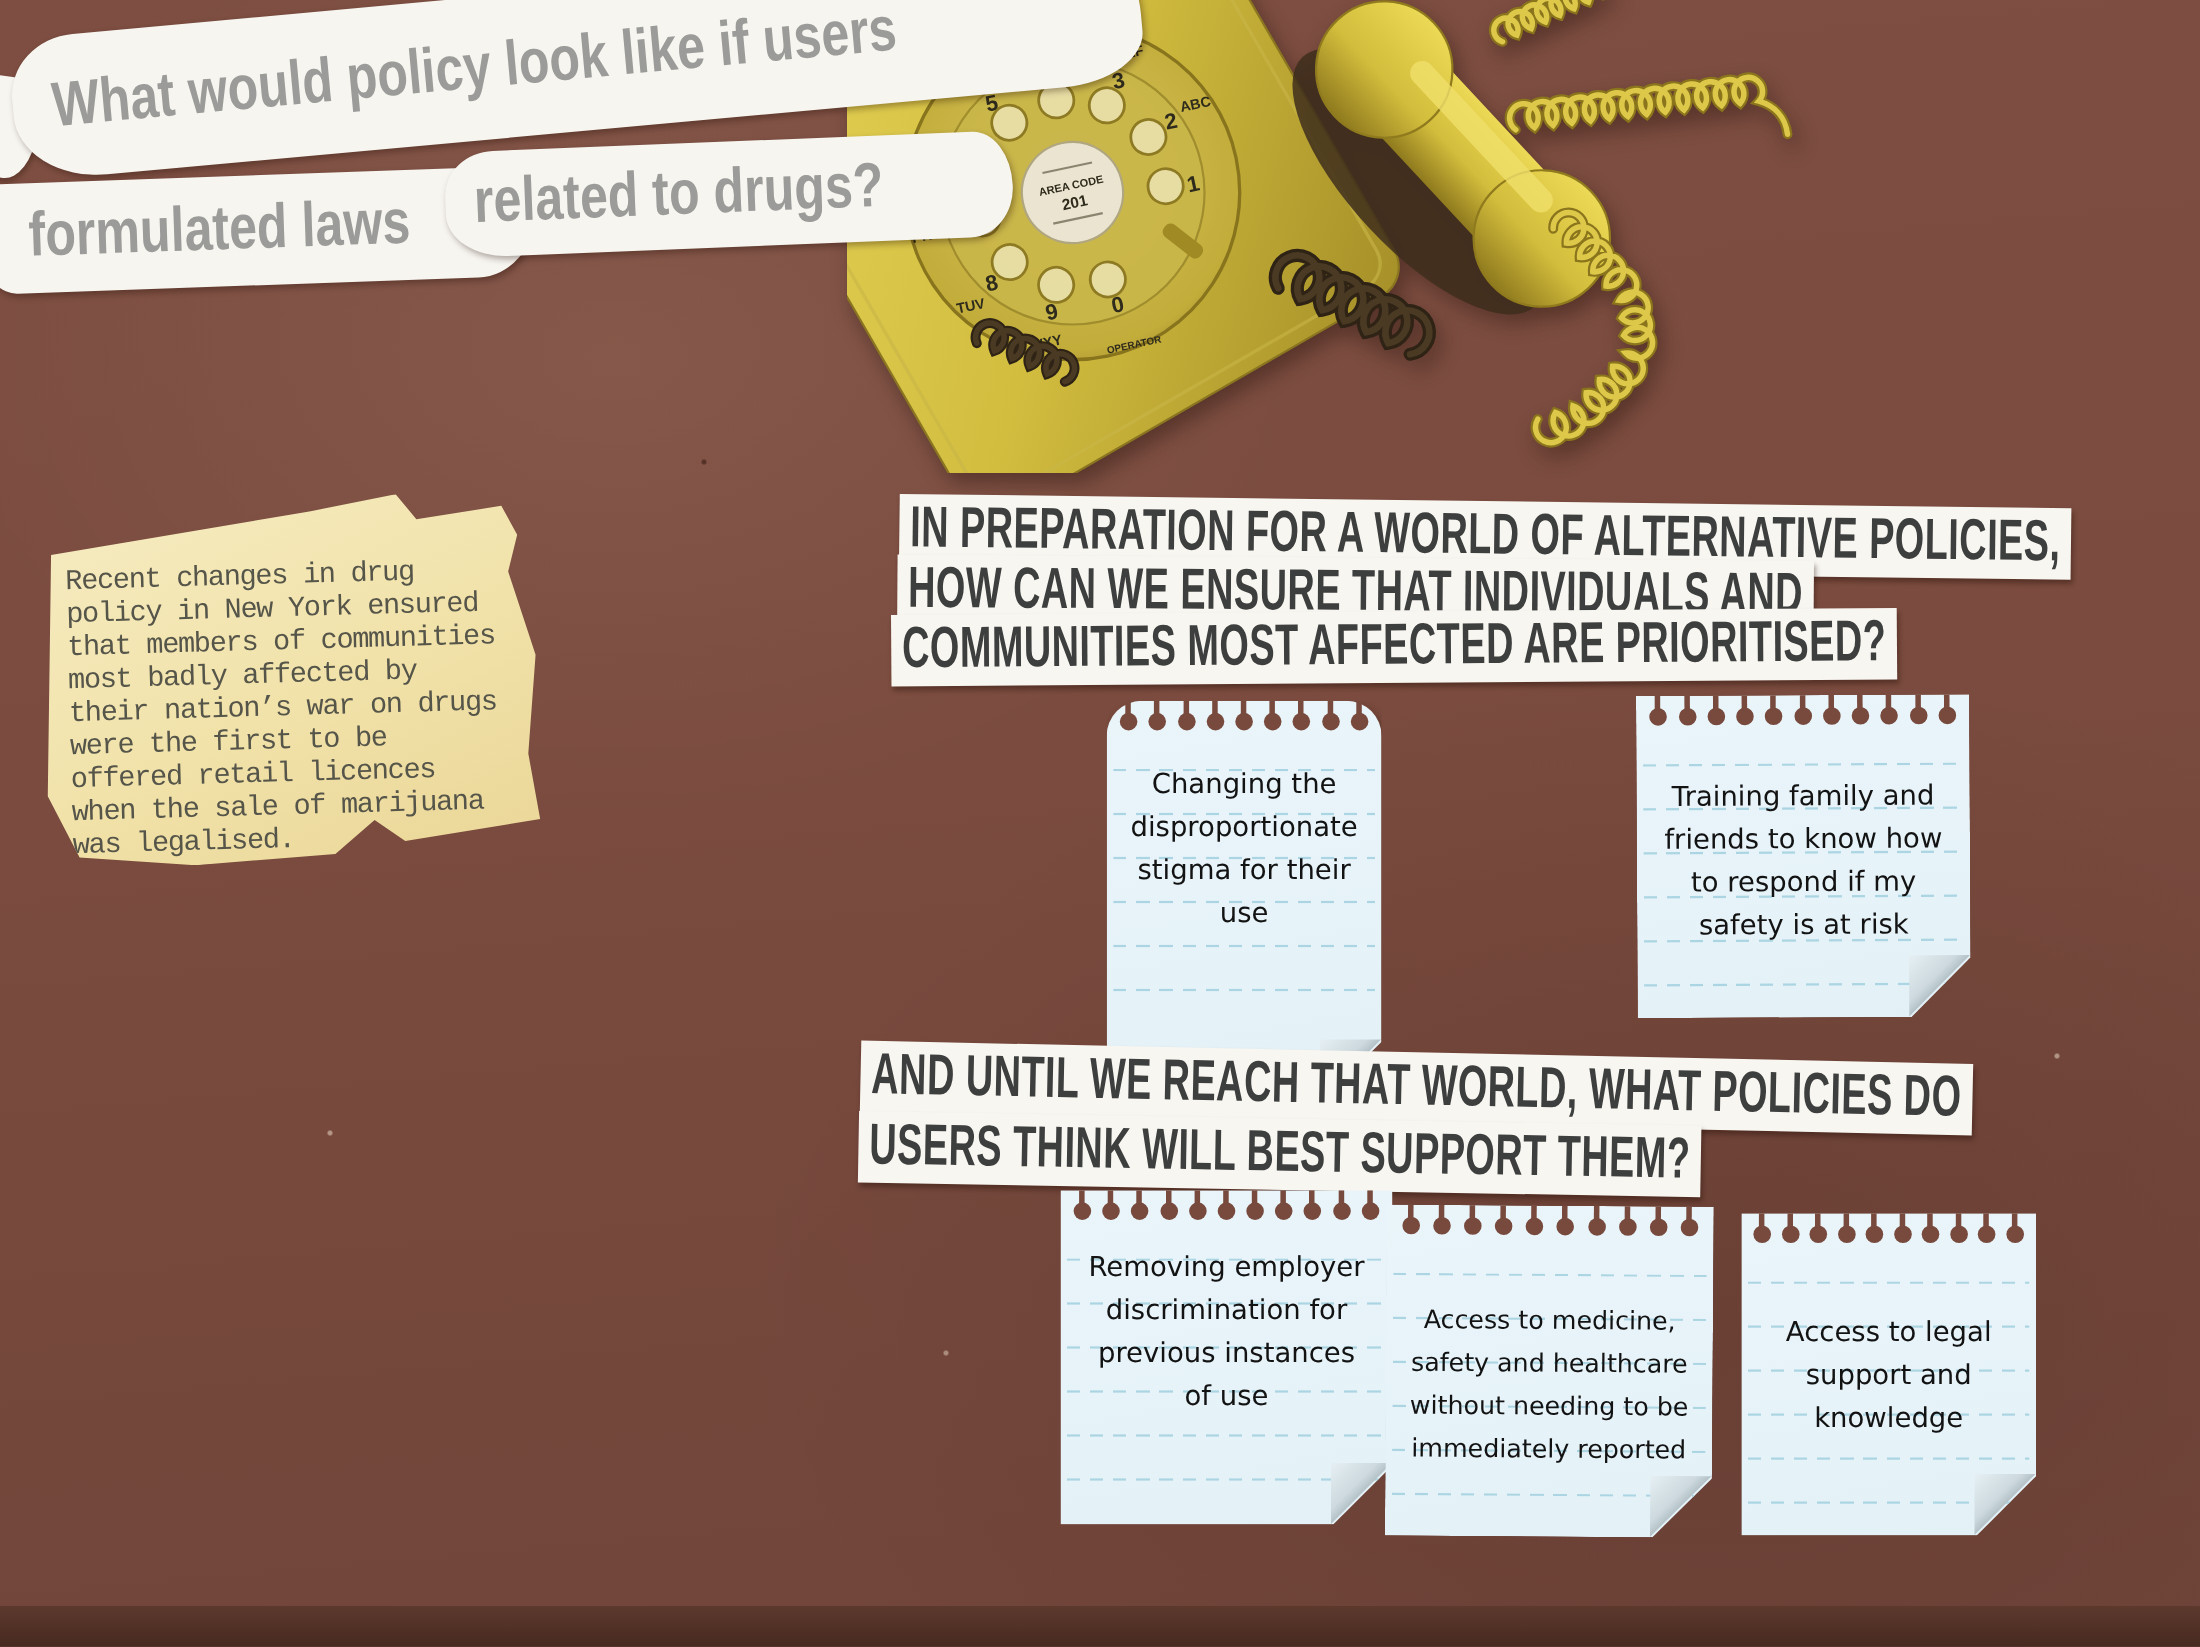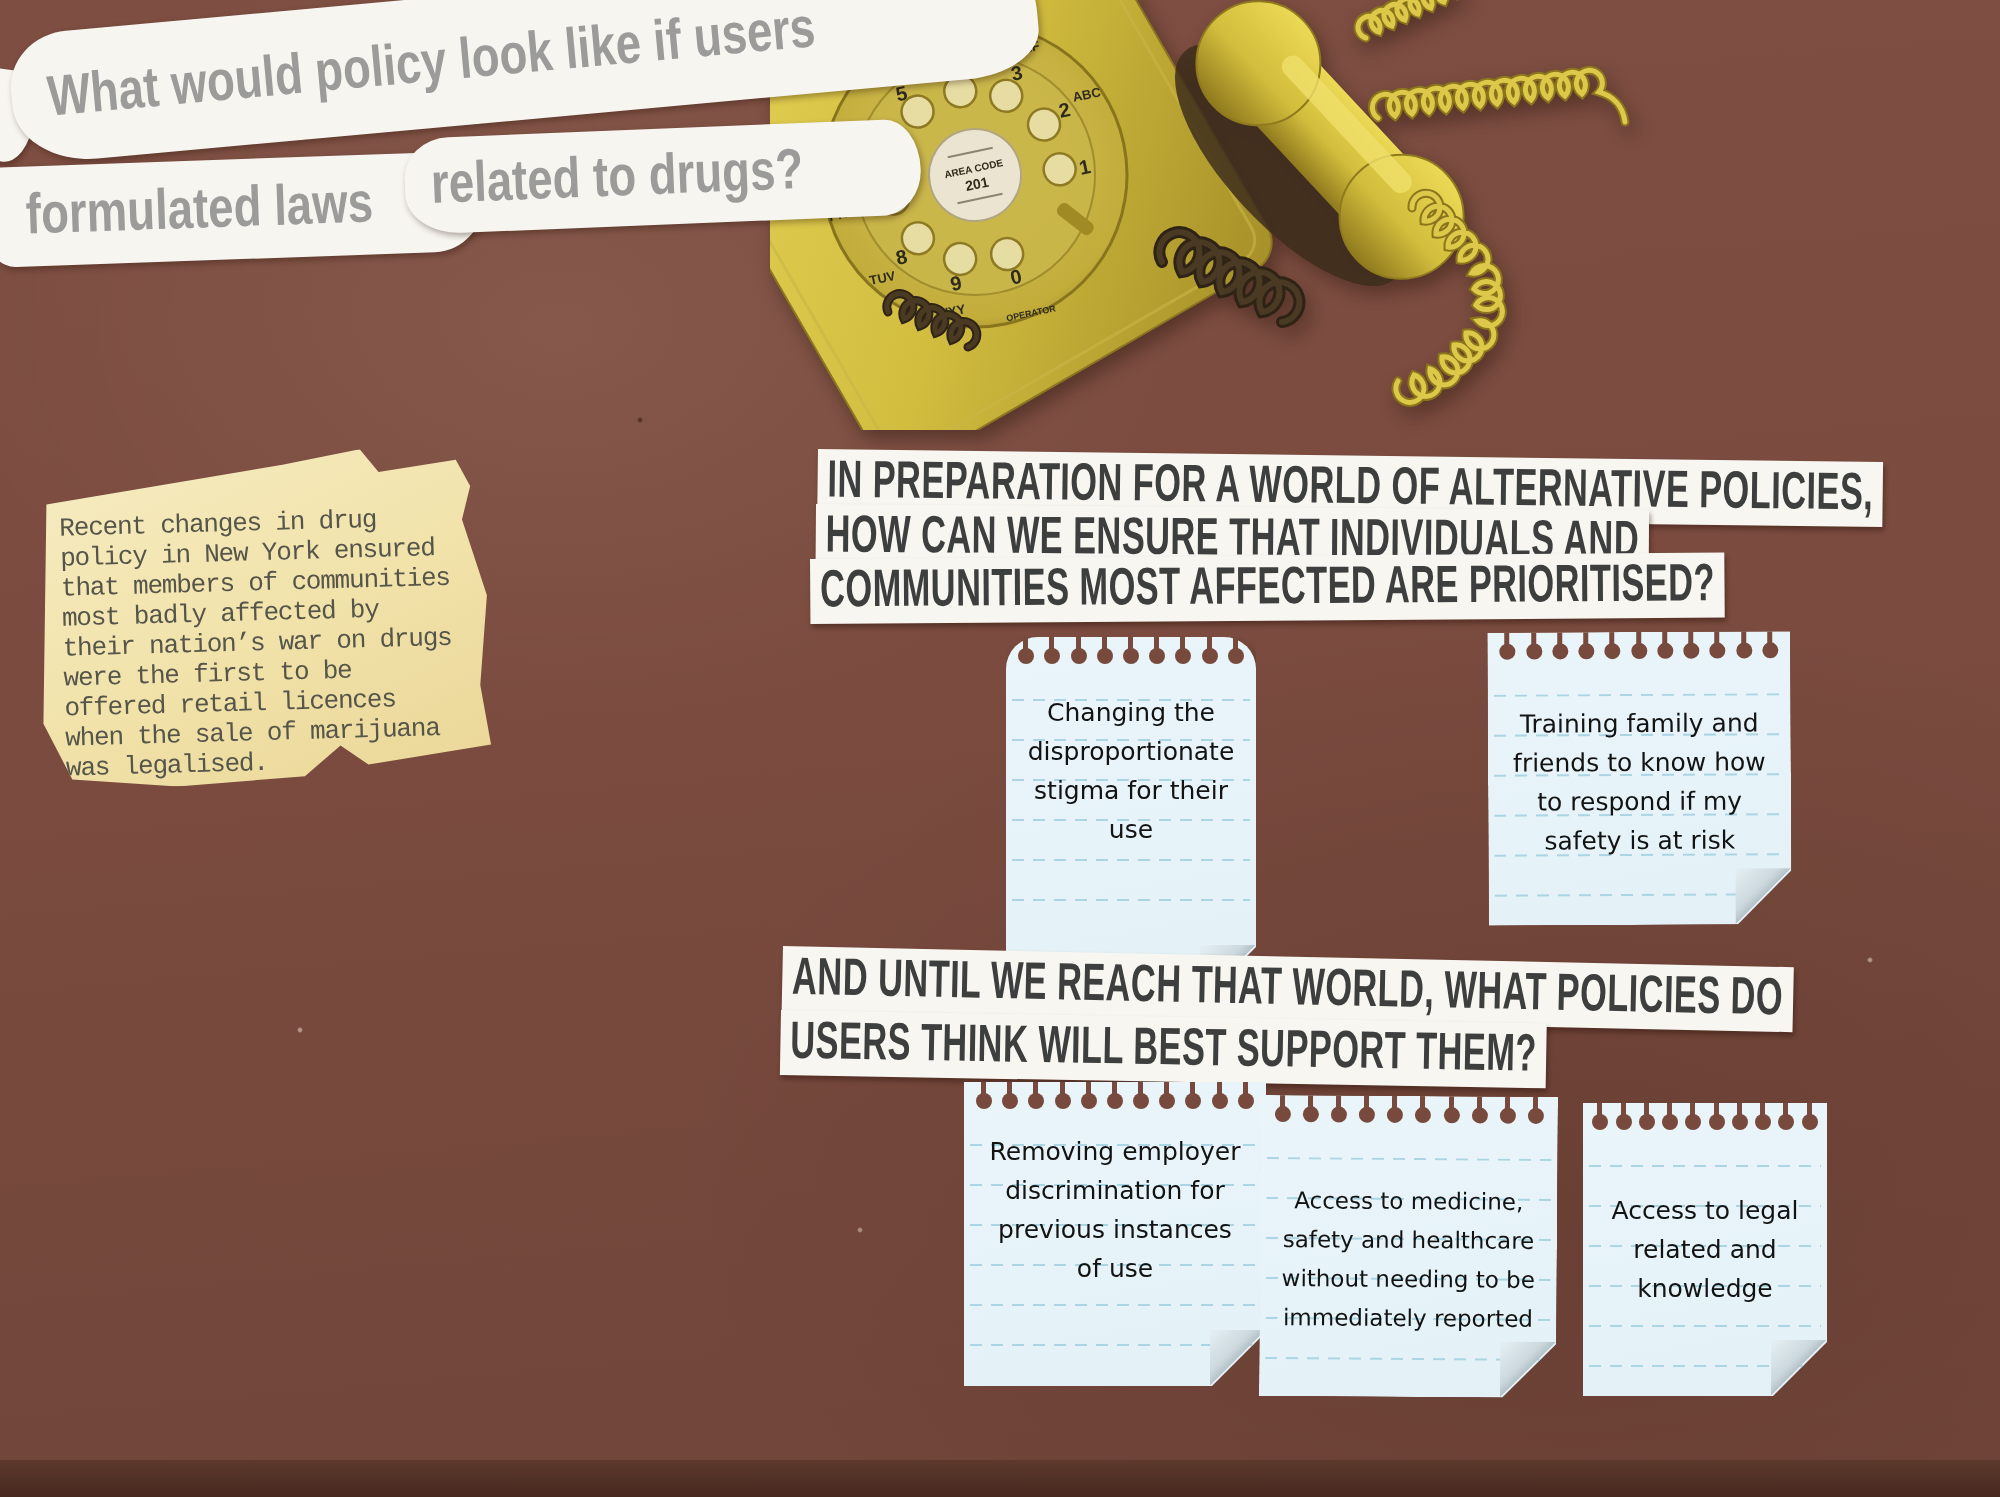--- a/index.html
+++ b/index.html
@@ -91,21 +91,21 @@
   .fold{position:absolute;right:0;bottom:0;width:56px;height:56px;
     background:linear-gradient(135deg,#e6f0f4 0%,#cdd9de 38%,#b5c3c8 49%,rgba(0,0,0,0) 50%);}
   .n1{left:1006px;top:637px;width:250px;height:364px;border-radius:32px;}
   .n1 .note-text{top:56px;}
   .n2{left:1488px;top:632px;width:303px;height:293px;transform:rotate(-.3deg);}
   .n2 .note-text{top:72px;}
   .n3{left:964px;top:1082px;width:302px;height:304px;}
   .n3 .note-text{top:50px;}
   .n4{left:1260px;top:1096px;width:297px;height:301px;transform:rotate(.4deg);}
   .n4 .note-text{top:86px;font-size:23px;}
-  .n5{left:1583px;top:1103px;width:244px;height:293px;}
+  .n5{left:1583px;top:1103px;width:268px;height:293px;}
   .n5 .note-text{top:88px;}
 
   .phone-svg{position:absolute;left:770px;top:-20px;
     filter:drop-shadow(5px 9px 9px rgba(30,10,4,.38));}
 </style>
 </head>
 <body>
 
 <div class="board">
 
@@ -379,20 +379,20 @@
         <span class="hole"></span>
         <span class="hole"></span>
         <span class="hole"></span>
         <span class="hole"></span>
         <span class="hole"></span>
         <span class="hole"></span>
         <span class="hole"></span>
       </div>
     <div class="note-text">
       <div>Access to legal</div>
-      <div>related and</div>
+      <div>support and</div>
       <div>knowledge</div>
     </div>
     <div class="fold"></div>
   </div>
 
   <div class="bottom-edge"></div>
 </div>
 
 </body></html>

